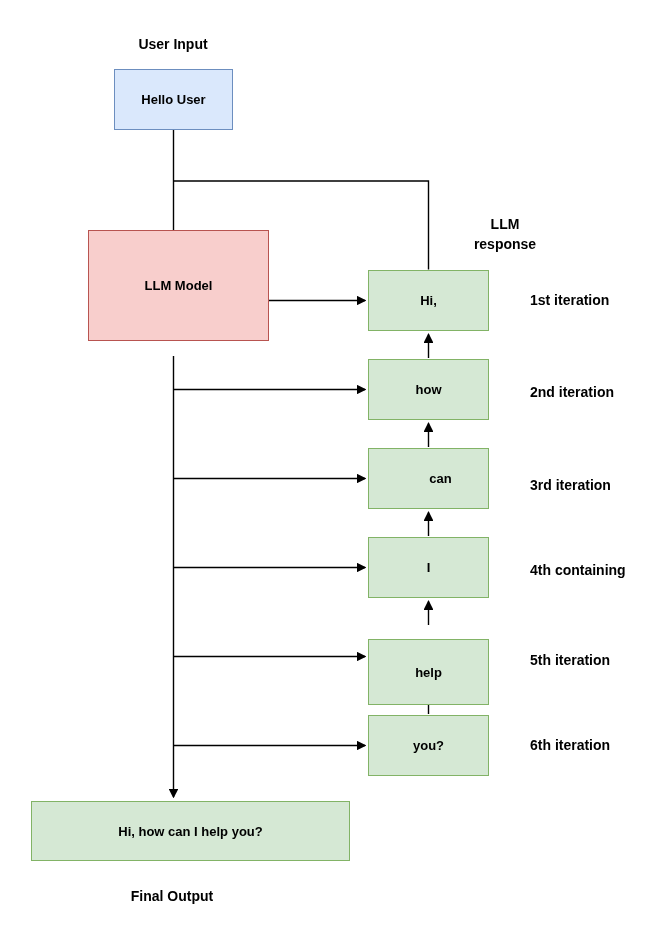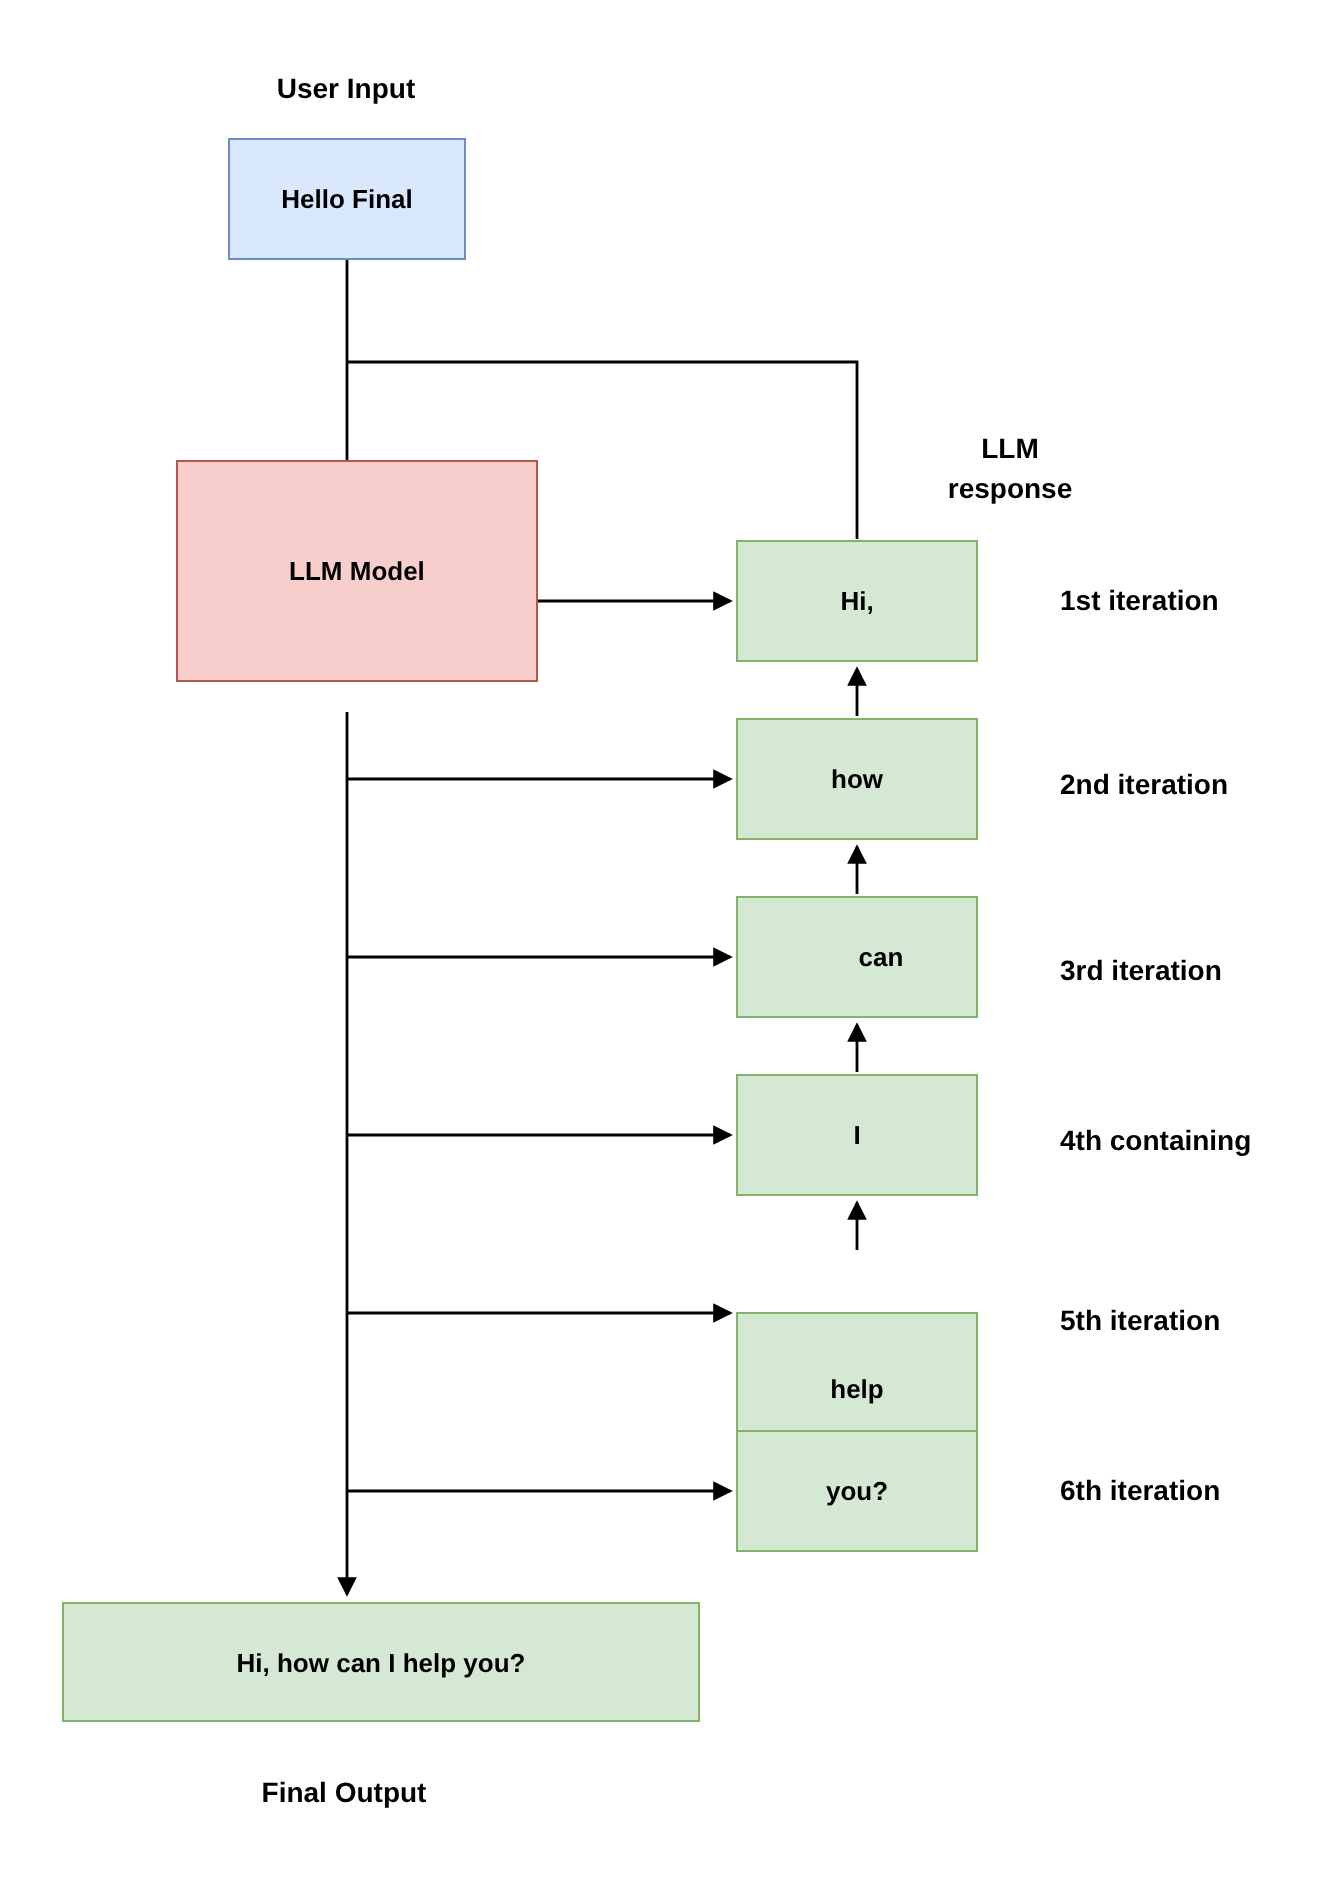--- a/index.html
+++ b/index.html
@@ -55,21 +55,21 @@
       <path d="M428.5 358 L428.5 334.5" marker-end="url(#arrowhead)"></path>
       <path d="M428.5 447 L428.5 423.5" marker-end="url(#arrowhead)"></path>
       <path d="M428.5 536 L428.5 512.5" marker-end="url(#arrowhead)"></path>
       <path d="M428.5 625 L428.5 601.5" marker-end="url(#arrowhead)"></path>
       <path d="M428.5 714 L428.5 690.5" marker-end="url(#arrowhead)"></path>
     </g>
   </svg>
 
   <div class="lbl" style="left:93px;top:34px;width:160px;">User Input</div>
 
-  <div class="box blue" style="left:114px;top:69px;width:119px;height:61px;">Hello Final</div>
+  <div class="box blue" style="left:114px;top:69px;width:119px;height:61px;">Hello User</div>
 
 
   <div class="box red" style="left:88px;top:230px;width:181px;height:111px;">LLM Model</div>
 
   <div class="lbl" style="left:445px;top:214px;width:120px;">
     <div>LLM</div>
     <div>response</div>
   </div>
 
   <div class="box green" style="left:368px;top:270px;width:121px;height:61px;">Hi,</div>
@@ -77,21 +77,21 @@
 
   <div class="box green" style="left:368px;top:359px;width:121px;height:61px;">how</div>
   <div class="iter" style="top:384px;">2nd iteration</div>
 
   <div class="box green" style="left:368px;top:448px;width:121px;height:61px;padding-left:24px;">can</div>
   <div class="iter" style="top:477px;">3rd iteration</div>
 
   <div class="box green" style="left:368px;top:537px;width:121px;height:61px;">I</div>
   <div class="iter" style="top:562px;">4th containing</div>
 
-  <div class="box green" style="left:368px;top:656px;width:121px;height:77px;">help</div>
+  <div class="box green" style="left:368px;top:639px;width:121px;height:66px;">help</div>
   <div class="iter" style="top:652px;">5th iteration</div>
 
   <div class="box green" style="left:368px;top:715px;width:121px;height:61px;">you?</div>
   <div class="iter" style="top:737px;">6th iteration</div>
 
   <div class="box green" style="left:31px;top:801px;width:319px;height:60px;">Hi, how can I help you?</div>
 
   <div class="lbl" style="left:92px;top:886px;width:160px;">Final Output</div>
 
 </div>

